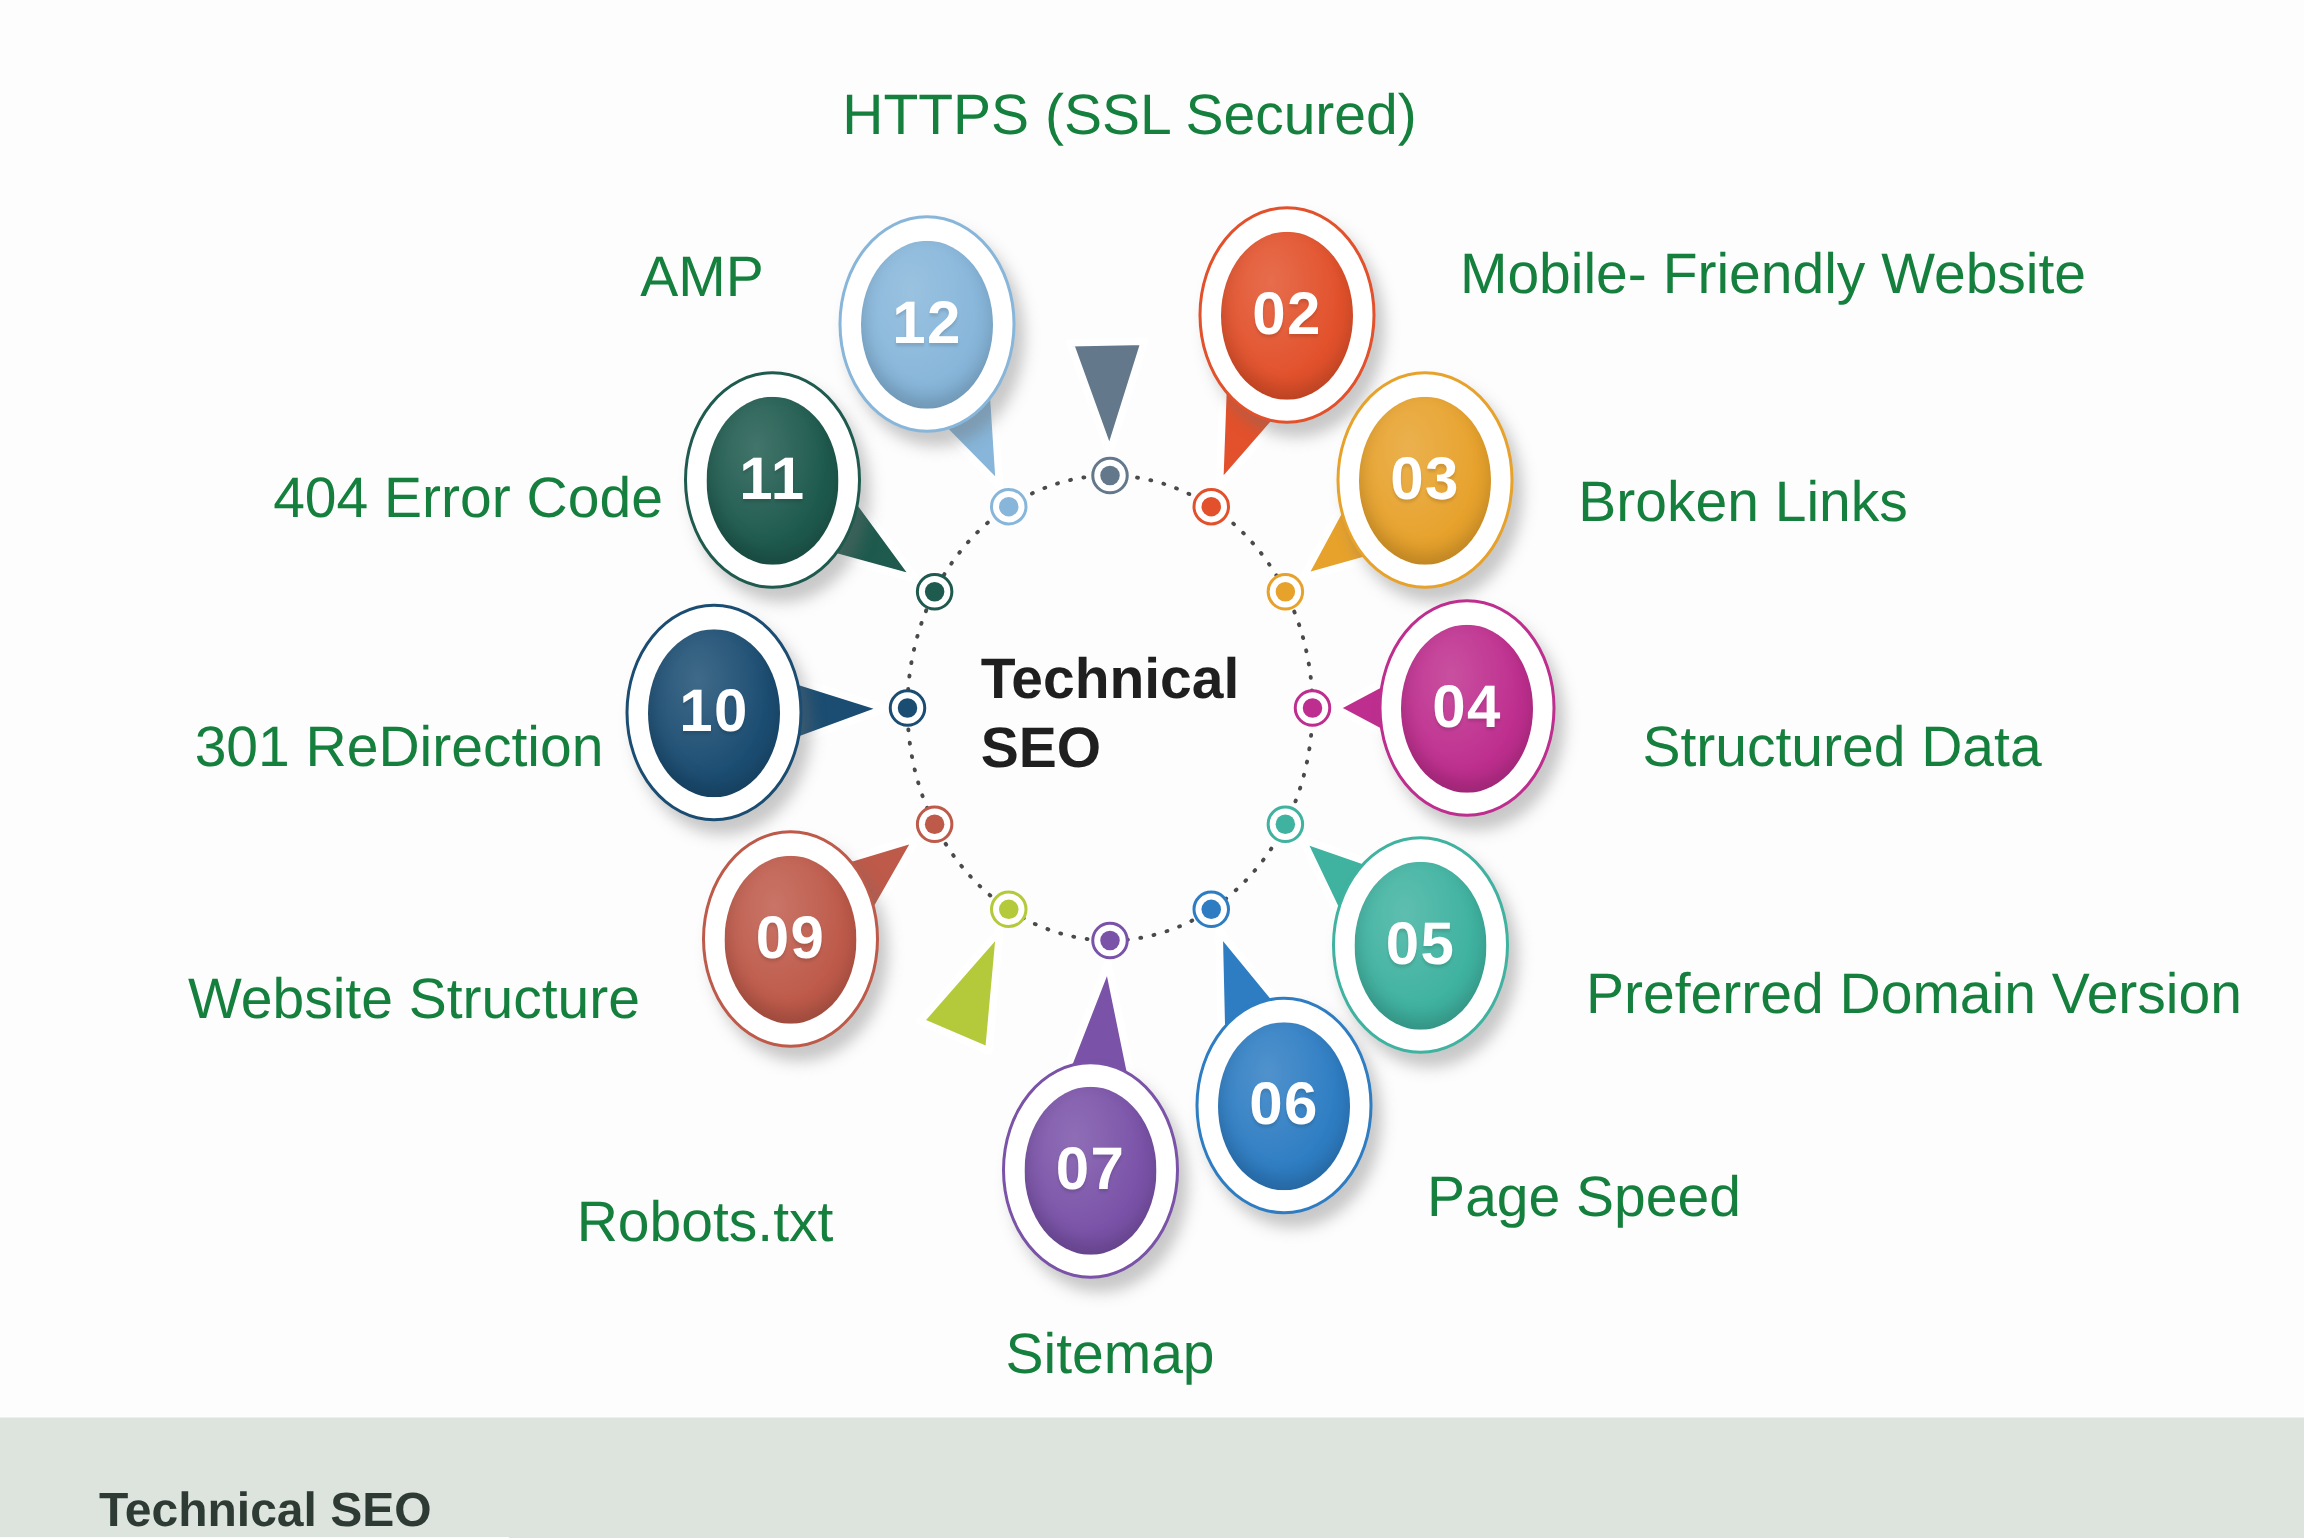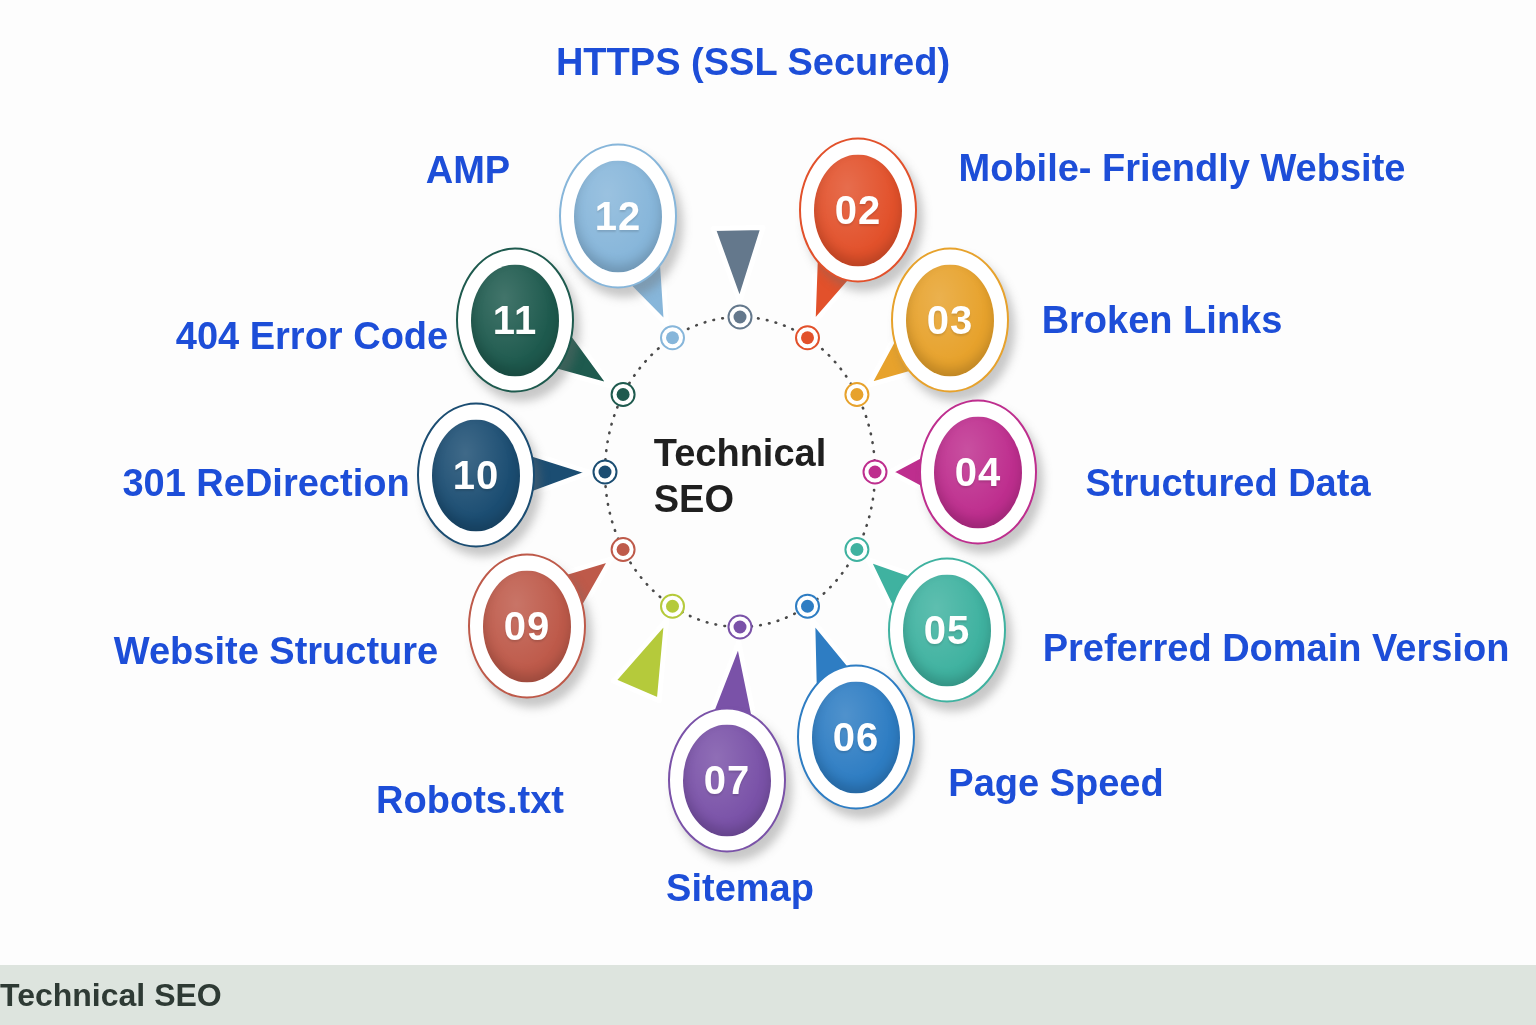--- a/index.html
+++ b/index.html
@@ -36,40 +36,42 @@
     font-size:40px;
     font-weight:bold;
     letter-spacing:1px;
     text-shadow:0 2px 2px rgba(0,0,0,.12);
   }
   .item-label{
     position:absolute;
     transform:translate(-50%,-50%);
     white-space:nowrap;
     font-size:38px;
-    font-weight:bold;
-    color:#1d4ed8;
+    font-weight:normal;
+    color:#15803d;
     letter-spacing:0px;
     z-index:2;
+    margin-top:16px;
   }
   .center-title{
     position:absolute;
     left:740px;top:476px;
     transform:translate(-50%,-50%);
     font-size:38px;
     line-height:46px;
     font-weight:bold;
     color:#1f1f1f;
     z-index:2;
   }
   .footer-bar{
     position:absolute;
     left:0;right:0;bottom:0;
-    height:60px;
-    display:flex;align-items:center;
+    height:80px;
+    display:flex;align-items:flex-end;
+    padding-left:66px;
     box-sizing:border-box;
     z-index:5;
   }
   .footer-bar span{
     font-size:32px;
     font-weight:bold;
   }
 </style>
 </head>
 <body>
@@ -170,21 +172,21 @@
   <div class="item-label" style="left:753px;top:62px">HTTPS (SSL Secured)</div>
   <div class="item-label" style="left:1162px;top:320px">Broken Links</div>
   <div class="item-label" style="left:1182px;top:168px">Mobile- Friendly Website</div>
   <div class="item-label" style="left:1228px;top:483px">Structured Data</div>
   <div class="item-label" style="left:1276px;top:648px">Preferred Domain Version</div>
   <div class="item-label" style="left:1056px;top:783px">Page Speed</div>
   <div class="item-label" style="left:470px;top:800px">Robots.txt</div>
   <div class="item-label" style="left:740px;top:888px">Sitemap</div>
   <div class="item-label" style="left:276px;top:651px">Website Structure</div>
   <div class="item-label" style="left:266px;top:483px">301 ReDirection</div>
-  <div class="item-label" style="left:312px;top:336px">404 Error Code</div>
+  <div class="item-label" style="left:312px;top:317px">404 Error Code</div>
   <div class="item-label" style="left:468px;top:170px">AMP</div>
 
   <div class="center-title">
     <div>Technical</div>
     <div>SEO</div>
   </div>
 
   <div class="footer-bar" style="background: rgb(221, 228, 222);">
     <span style="color: rgb(46, 58, 52);">Technical SEO</span>
   </div>

